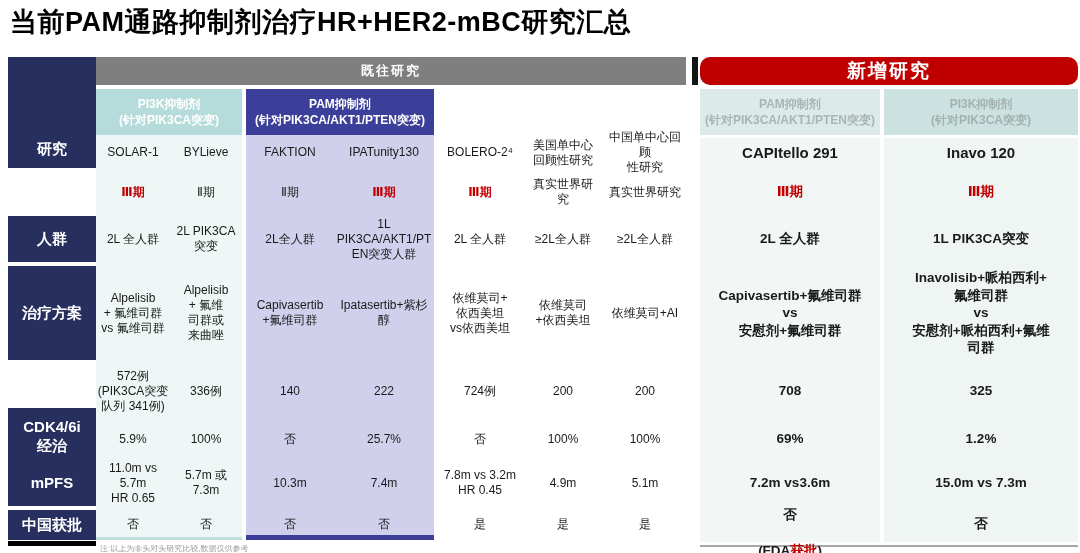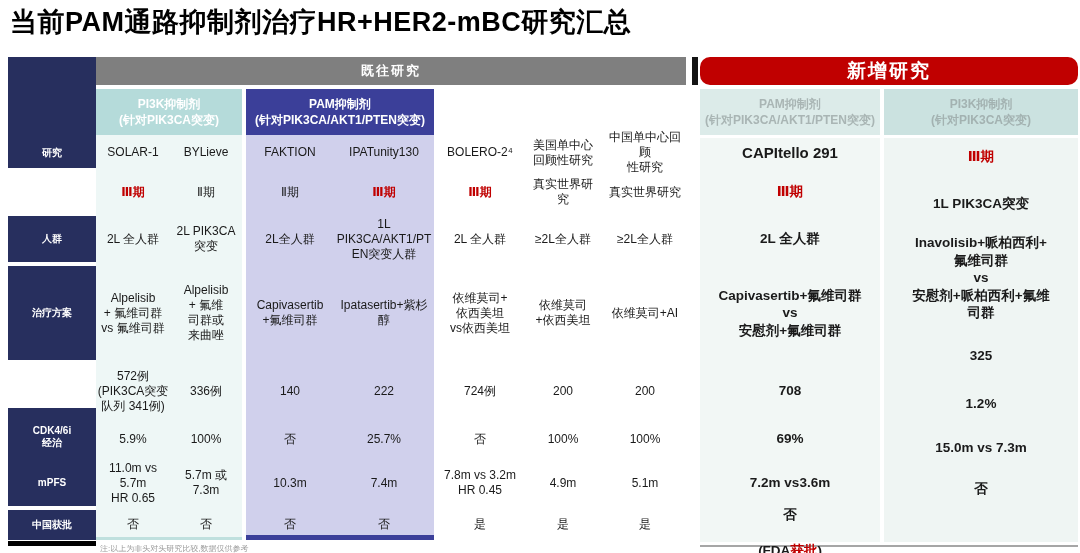--- a/index.html
+++ b/index.html
@@ -29,21 +29,21 @@
   .sub-pam-prev{left:246px;width:188px;background:#3b3f99;color:#fff;}
   .sub-pam-new{left:700px;width:180px;background:#dcebe9;color:#a9b5b4;}
   .sub-pi3k-new{left:884px;width:194px;background:#cbe2e0;color:#a3b2b1;}
   .bg-cyan{left:96px;top:135px;width:146px;height:405px;background:#eef7f6;border-bottom:3px solid #bfe0de;}
   .bg-purple{left:246px;top:135px;width:188px;height:405px;background:#d0d0ec;border-bottom:5px solid #3b3f99;}
   .bg-right-a{left:700px;top:138px;width:180px;height:404px;background:#f2f7f5;}
   .bg-right-b{left:884px;top:138px;width:194px;height:404px;background:#eff5f3;}
   .right-bottom-line{left:700px;top:545px;width:378px;height:2px;background:#a6a6a6;}
   .lbl-bar{left:8px;top:541px;width:88px;height:5px;background:#000;}
   .lbl{
-    left:8px;width:88px;background:#272f5e;color:#fff;font-weight:bold;font-size:10px;
+    left:8px;width:88px;background:#272f5e;color:#fff;font-weight:bold;font-size:15px;
     display:flex;align-items:center;justify-content:center;text-align:center;white-space:pre-line;line-height:1.25;
   }
   .lbl-first{align-items:flex-end;padding-bottom:9px;}
   .col{position:absolute;top:135px;display:flex;flex-direction:column;}
   .cell{
     display:flex;align-items:center;justify-content:center;text-align:center;
     font-size:12px;line-height:1.25;white-space:pre-line;box-sizing:border-box;padding:0 1px;
   }
   .h-study{height:35px;}
   .h-type{height:44px;}
@@ -207,20 +207,21 @@
   <div class="cell h-mpfs">7.2m vs3.6m</div>
   <div class="cell h-appr">
     <div>
       <span>否</span><br>
       <span>(FDA</span><span class="red-inline">获批</span><span>)</span>
     </div>
   </div>
 </div>
 
 <div class="col bold-col" style="left:884px;width:194px;">
+  <div class="cell h-study">Inavo 120</div>
   <div class="cell h-type red">Ⅲ期</div>
   <div class="cell h-pop">1L PIK3CA突变</div>
   <div class="cell h-reg">Inavolisib+哌柏西利+
 氟维司群
 vs
 安慰剂+哌柏西利+氟维
 司群</div>
   <div class="cell h-sample">325</div>
   <div class="cell h-cdk">1.2%</div>
   <div class="cell h-mpfs">15.0m vs 7.3m</div>

